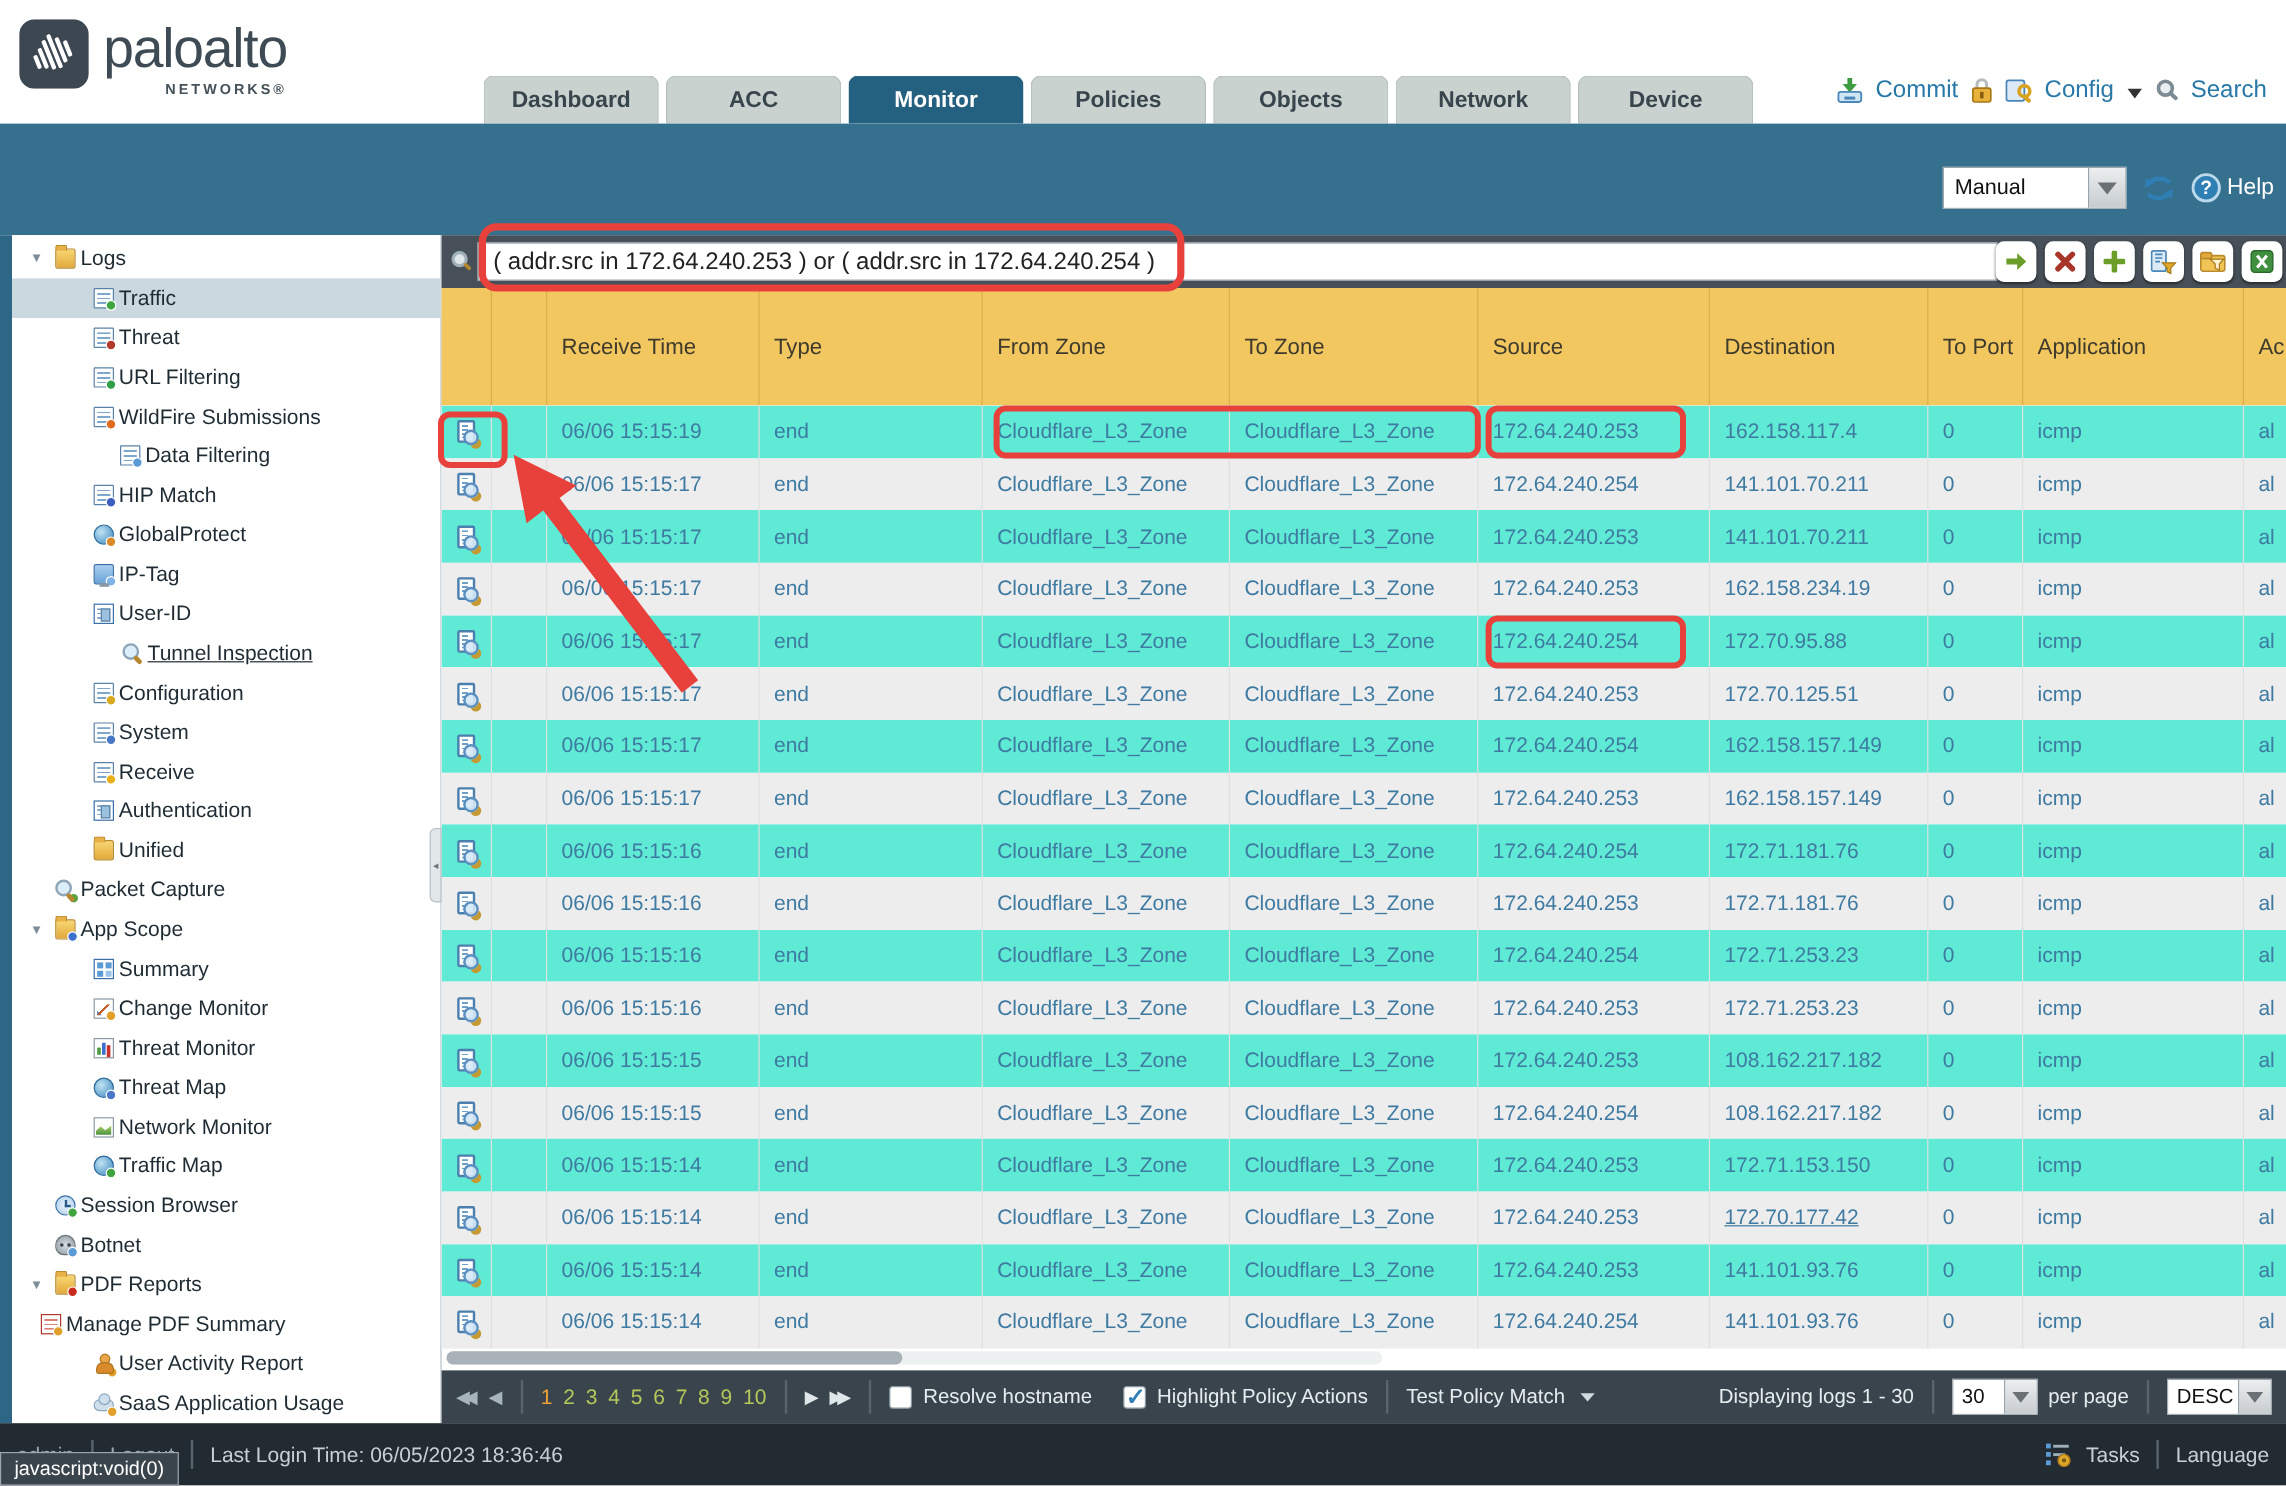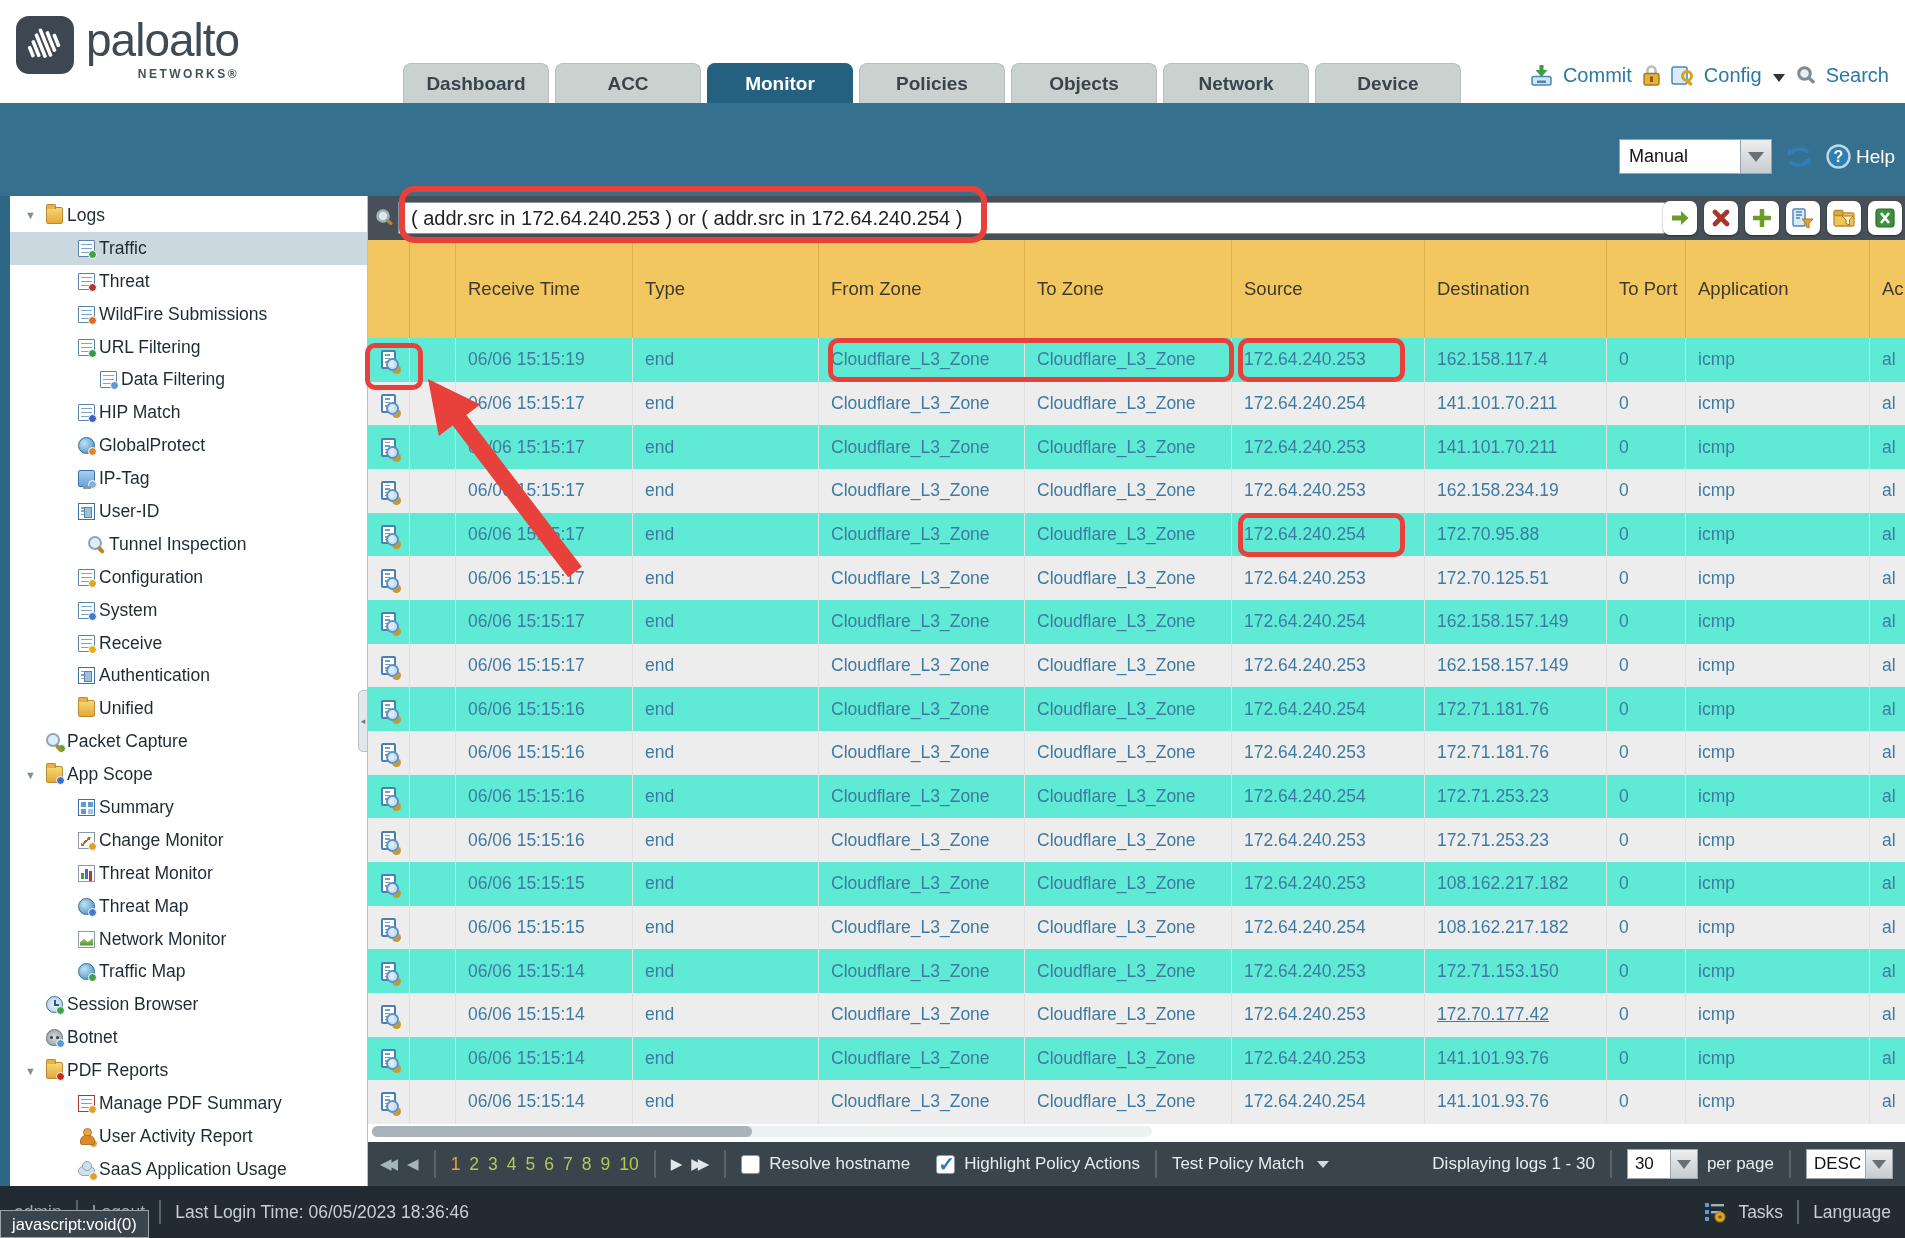--- a/index.html
+++ b/index.html
@@ -250,30 +250,30 @@
       <div class="titem" style="padding-left: 44px;">
         <span class="expander"></span>
         <span class="nico i-doc">
           <span class="badge" style="background: rgb(178, 59, 46);"></span>
         </span>
         <span class="tlabel">Threat</span>
       </div>
       <div class="titem" style="padding-left: 44px;">
         <span class="expander"></span>
         <span class="nico i-doc">
+          <span class="badge" style="background: rgb(46, 158, 73);"></span>
+        </span>
+        <span class="tlabel">URL Filtering</span>
+      </div>
+      <div class="titem" style="padding-left: 44px;">
+        <span class="expander"></span>
+        <span class="nico i-doc">
           <span class="badge" style="background: rgb(224, 106, 31);"></span>
         </span>
         <span class="tlabel">WildFire Submissions</span>
-      </div>
-      <div class="titem" style="padding-left: 44px;">
-        <span class="expander"></span>
-        <span class="nico i-doc">
-          <span class="badge" style="background: rgb(46, 158, 73);"></span>
-        </span>
-        <span class="tlabel">URL Filtering</span>
       </div>
       <div class="titem" style="padding-left: 66px;">
         <span class="expander"></span>
         <span class="nico i-doc">
           <span class="badge" style="background: rgb(91, 155, 213);"></span>
         </span>
         <span class="tlabel">Data Filtering</span>
       </div>
       <div class="titem" style="padding-left: 44px;">
         <span class="expander"></span>
@@ -294,21 +294,21 @@
         <span class="nico i-monitor">
           <span class="badge" style="background: rgb(127, 179, 232);"></span>
         </span>
         <span class="tlabel">IP-Tag</span>
       </div>
       <div class="titem" style="padding-left: 44px;">
         <span class="expander"></span>
         <span class="nico i-card"></span>
         <span class="tlabel">User-ID</span>
       </div>
-      <div class="titem" style="padding-left: 54px;">
+      <div class="titem" style="padding-left: 68px; text-decoration: underline;">
         <span class="expander"></span>
         <span class="nico i-mag"></span>
         <span class="tlabel">Tunnel Inspection</span>
       </div>
       <div class="titem" style="padding-left: 44px;">
         <span class="expander"></span>
         <span class="nico i-doc">
           <span class="badge" style="background: rgb(217, 169, 31);"></span>
         </span>
         <span class="tlabel">Configuration</span>
@@ -401,21 +401,21 @@
         </span>
         <span class="tlabel">Botnet</span>
       </div>
       <div class="titem" style="padding-left: 12px;">
         <span class="expander">▼</span>
         <span class="nico i-folder">
           <span class="badge" style="background: rgb(201, 42, 30);"></span>
         </span>
         <span class="tlabel">PDF Reports</span>
       </div>
-      <div class="titem" style="padding-left: 44px;">
+      <div class="titem" style="">
         <span class="expander"></span>
         <span class="nico i-pdf">
           <span class="badge" style="background: rgb(224, 160, 42);"></span>
         </span>
         <span class="tlabel">Manage PDF Summary</span>
       </div>
       <div class="titem" style="padding-left: 44px;">
         <span class="expander"></span>
         <span class="nico i-person">
           <span class="badge" style="background: rgb(224, 160, 42);"></span>

